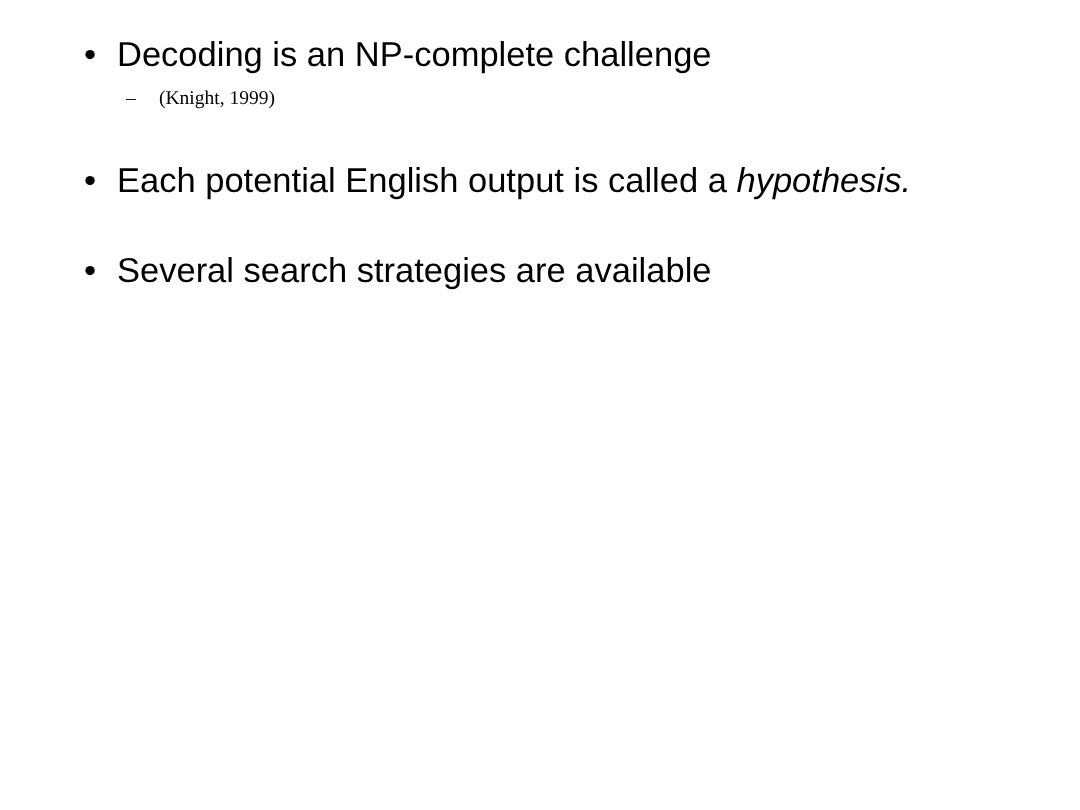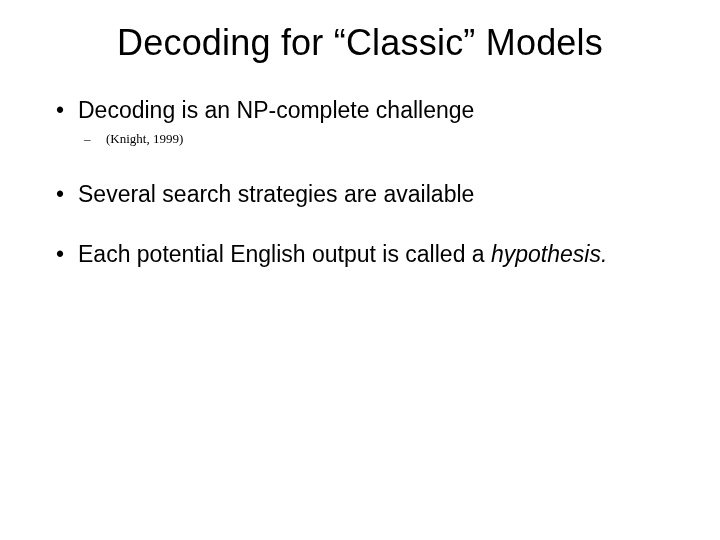--- a/index.html
+++ b/index.html
@@ -12,34 +12,33 @@
     ul.sub { list-style: none; margin-top: 6px; }
     ul.sub > li { position: relative; padding-left: 28px; font-size: 13px; line-height: 1.3; font-family: Liberation Serif, serif; }
     ul.sub > li::before { content: "–"; position: absolute; left: 6px; top: 0; }
     .smallx { font-size: 16px; }
     .ital { font-style: italic; }
   </style>
 </head>
 <body>
 
 <div class="slide">
-  <h1 class="title">Decoding for “Classic” Models</h1>
 
   <ul class="main">
 
     <li>
       <span>Decoding is an NP-complete challenge</span>
       <ul class="sub">
         <li>
           <span>(Knight, 1999)</span>
         </li>
       </ul>
     </li>
 
     <li>
-      <span>Several search strategies are available</span>
+      <span>Each potential English output is called a </span><span class="ital">hypothesis.</span><span></span>
     </li>
 
     <li>
-      <span>Each potential English output is called a </span><span class="ital">hypothesis.</span><span></span>
+      <span>Several search strategies are available</span>
     </li>
   </ul>
 </div>
 
 </body></html>

